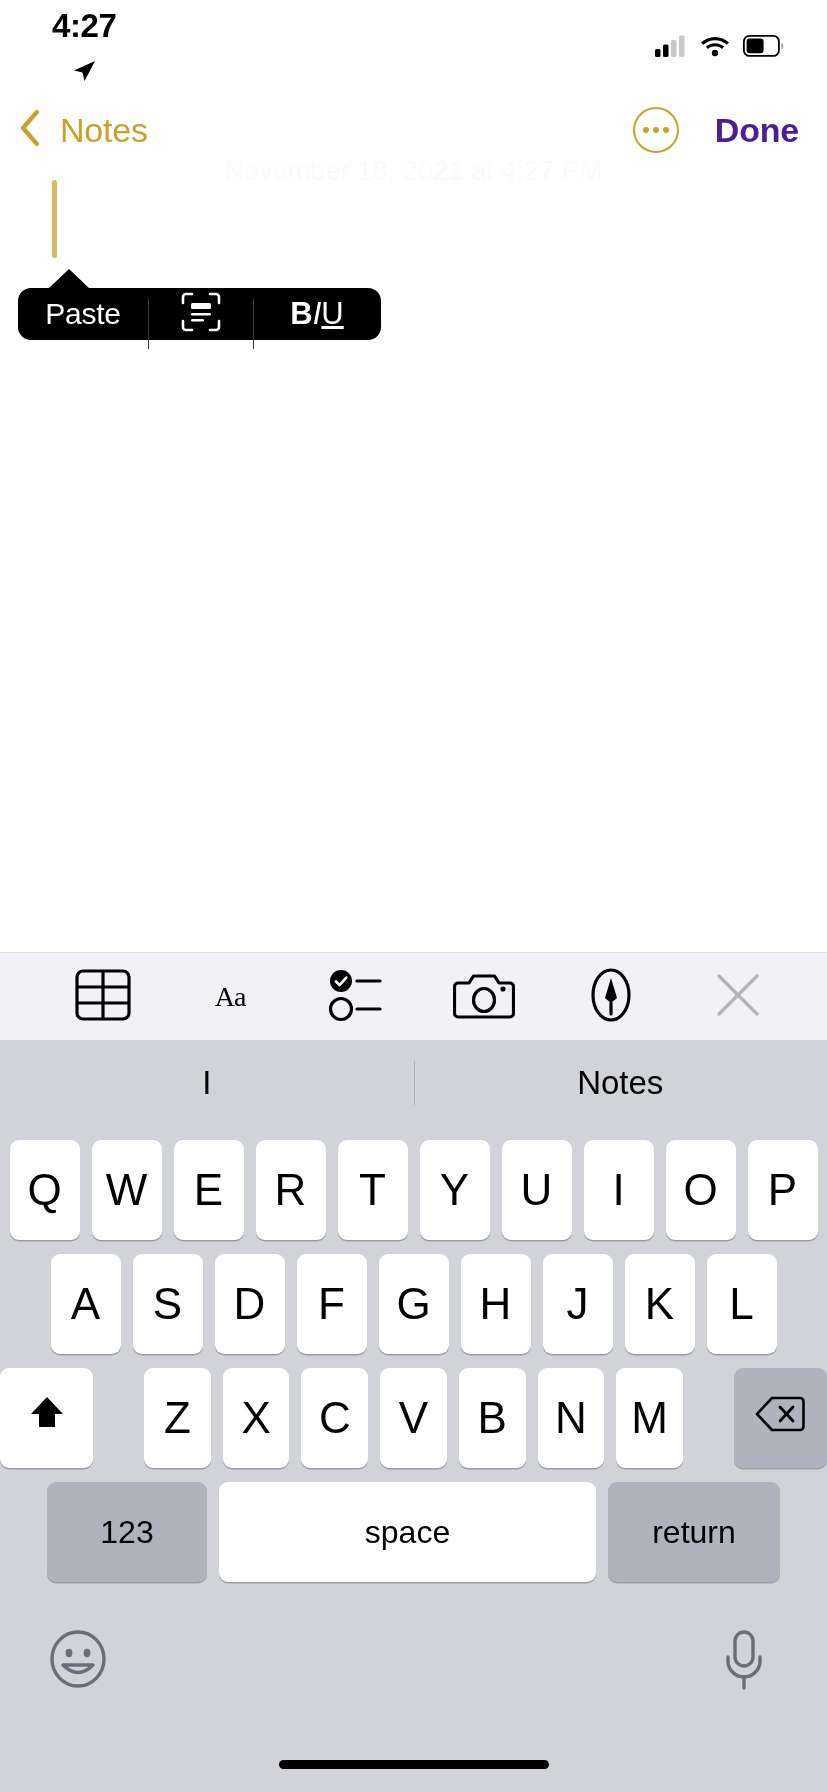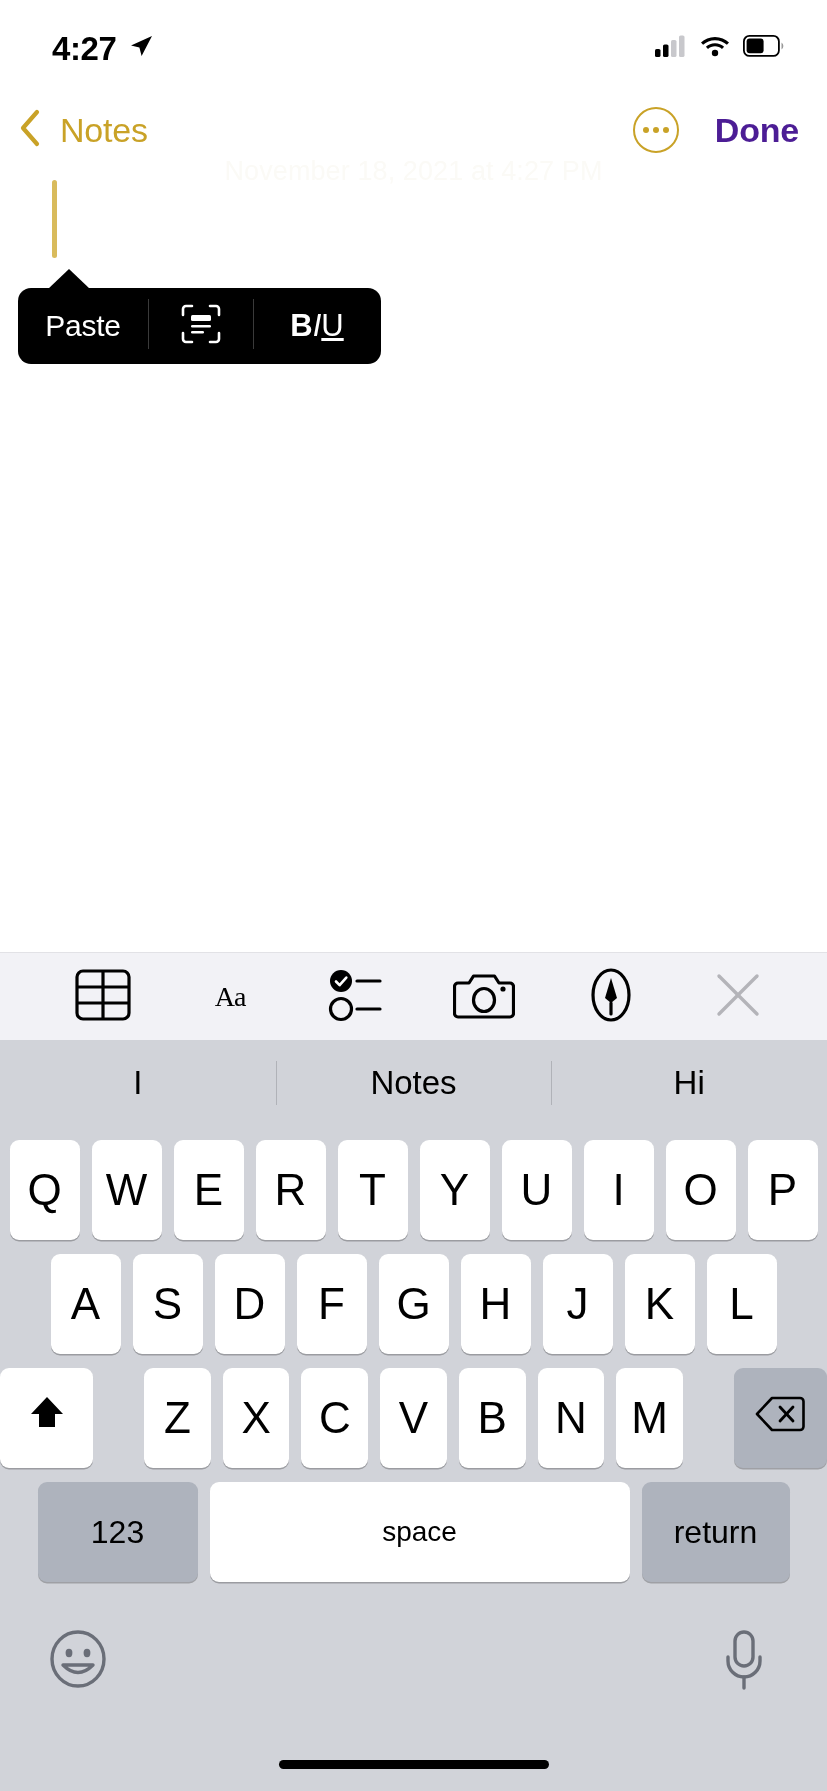--- a/index.html
+++ b/index.html
@@ -29,20 +29,21 @@
     height: 92px;
     display: flex;
     align-items: center;
     justify-content: space-between;
     padding: 0 42px 0 52px;
   }
   .status-left {
     display: flex;
     align-items: center;
     gap: 12px;
+    flex-direction: column;
   }
   .status-time {
     font-size: 33px;
     font-weight: 700;
     color: #000;
     letter-spacing: -0.4px;
     line-height: 1;
     margin-top: 4px;
   }
   .loc-arrow { display: block; margin-top: 4px; }
@@ -129,21 +130,21 @@
     height: 78px;
     background: #D9BB5C;
     border-radius: 3px;
   }
 
   
   .edit-popup {
     position: absolute;
     left: 18px;
     top: 288px;
-    height: 76px;
+    height: 52px;
     background: #000000;
     border-radius: 13px;
     display: flex;
     align-items: stretch;
     z-index: 20;
   }
   .edit-popup-arrow {
     position: absolute;
     left: 30px;
     top: -19px;
@@ -265,22 +266,22 @@
   }
   .key-letter { width: 70px; }
   .key-dark {
     background: #aeb3bd;
     box-shadow: 0 1.5px 0 rgba(0,0,0,0.24);
     text-align: center;
   }
   .key-shift { width: 98px; }
   .key-back  { width: 98px; }
   .key-123   { width: 160px; font-size: 32px; }
-  .key-space { width: 420px; font-size: 28px; }
-  .key-return{ width: 148px; font-size: 32px; }
+  .key-space { width: 377px; font-size: 32px; }
+  .key-return{ width: 172px; font-size: 32px; }
   .row3-gap-l { width: 28px; }
   .row3-gap-r { width: 28px; }
 
   
   .kb-bottom {
     position: absolute;
     left: 0; top: 1595px;
     width: 827px;
     height: 130px;
     display: flex;
@@ -448,21 +449,20 @@
           <line x1="7" y1="7" x2="45" y2="45" stroke="#b4b4b9" stroke-width="3.4" stroke-linecap="round"></line>
           <line x1="45" y1="7" x2="7" y2="45" stroke="#b4b4b9" stroke-width="3.4" stroke-linecap="round"></line>
         </svg>
       </span>
     </div>
   </div>
 
   <div class="predict-bar">
     <div class="predict-item">I</div>
     <div class="predict-item">Notes</div>
-    <div class="predict-item">Hi</div>
   </div>
 
   <div class="keyboard">
 
     <div class="kb-row kb-row-1">
       <div class="key key-letter">Q</div>
       <div class="key key-letter">W</div>
       <div class="key key-letter">E</div>
       <div class="key key-letter">R</div>
       <div class="key key-letter">T</div>

